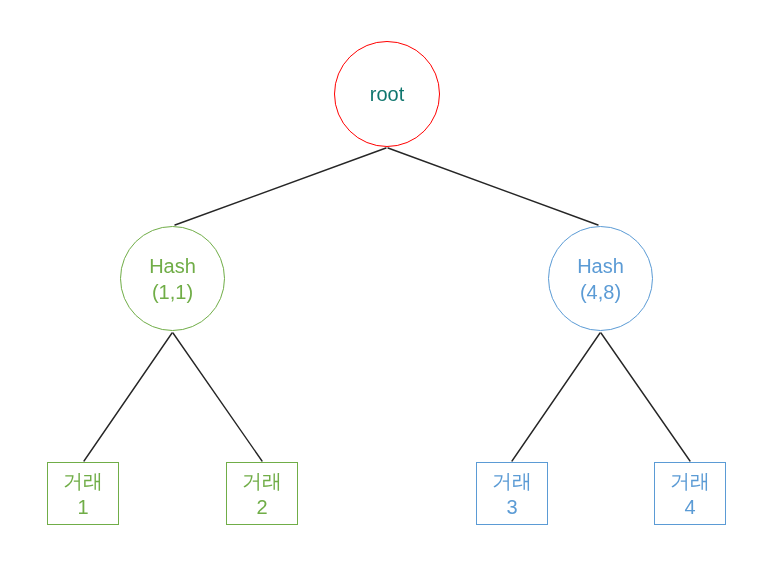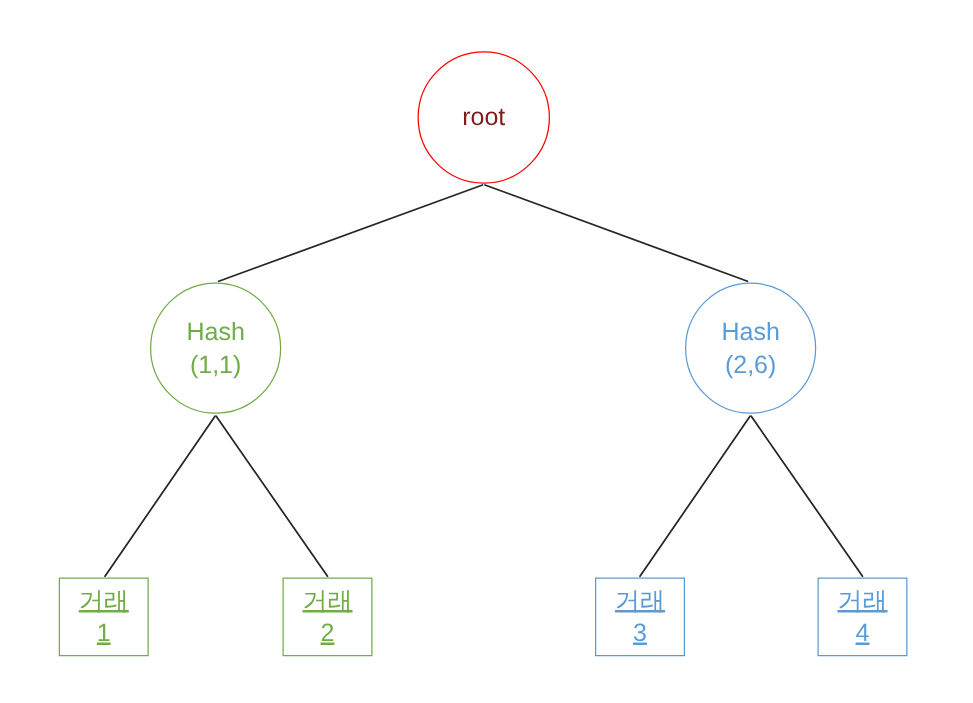--- a/index.html
+++ b/index.html
@@ -42,33 +42,32 @@
     white-space: nowrap;
   }
   .node.circle {
     border-radius: 50%;
     border-style: solid;
     border-width: 1px;
   }
   .node.box {
     border-style: solid;
     border-width: 1px;
-    text-decoration: underline;
   }
   .node-line {
     display: block;
   }
   
   #node-root {
     left: 334px;
     top: 41px;
     width: 106px;
     height: 106px;
     border-color: #ff0000;
-    color: #7f1d1d;
+    color: #0f766e;
   }
   
   #node-hash-12 {
     left: 120px;
     top: 226px;
     width: 105px;
     height: 105px;
     border-color: #70ad47;
     color: #70ad47;
   }
@@ -135,21 +134,21 @@
     <span class="node-line">root</span>
   </div>
 
   <div class="node circle" id="node-hash-12">
     <span class="node-line">Hash</span>
     <span class="node-line">(1,1)</span>
   </div>
 
   <div class="node circle" id="node-hash-34">
     <span class="node-line">Hash</span>
-    <span class="node-line">(2,6)</span>
+    <span class="node-line">(4,8)</span>
   </div>
 
   <div class="node box" id="node-leaf-1">
     <span class="node-line">거래</span>
     <span class="node-line">1</span>
   </div>
 
   <div class="node box" id="node-leaf-2">
     <span class="node-line">거래</span>
     <span class="node-line">2</span>

